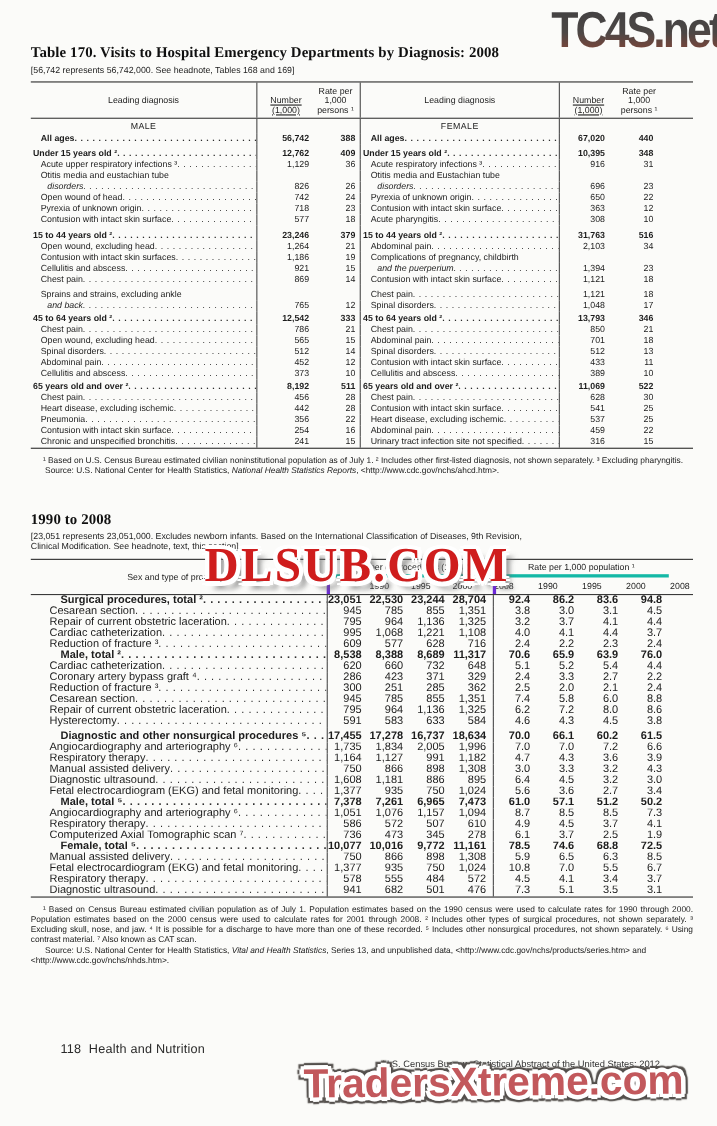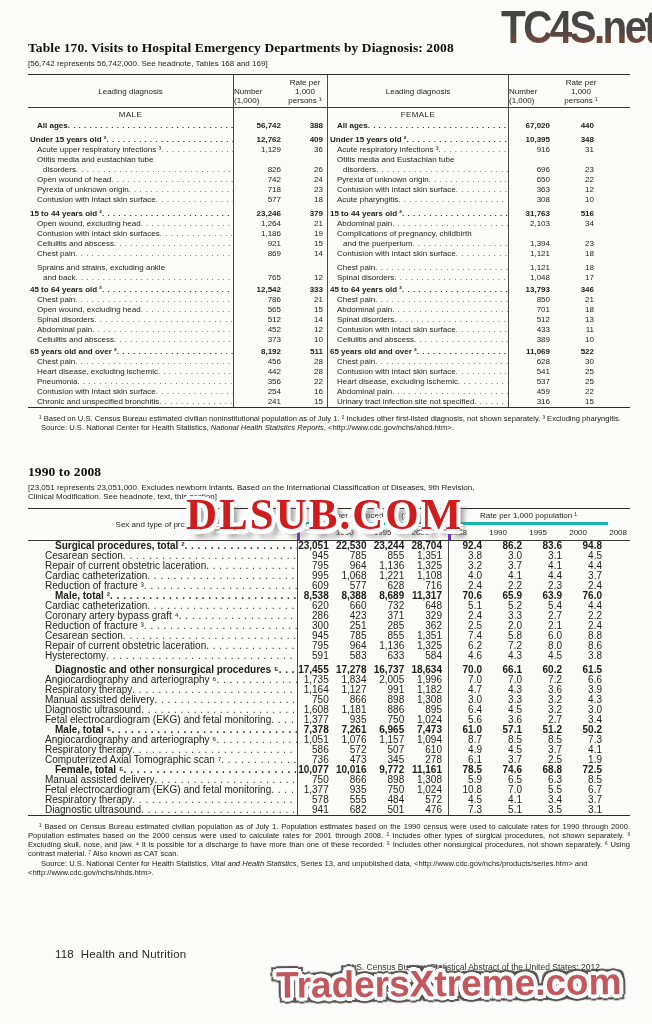--- a/index.html
+++ b/index.html
@@ -22,28 +22,28 @@
   .leader{flex:1 1 0;overflow:hidden;white-space:nowrap;color:#2e2e2e;}
   .leader::after{content:" . . . . . . . . . . . . . . . . . . . . . . . . . . . . . . . . . . . . . . . . . . . . . . . . . . . . . . . . . . . . . . . .";letter-spacing:.5px;}
 
   
   .t170-block{position:absolute;left:28px;top:40px;width:602px;}
   .t170-head{display:grid;grid-template-columns:205px 94px 181px 96px 26px;border-bottom:1px solid #3a3a3a;font-size:8px;line-height:9px;}
   .hc-diag{display:flex;align-items:center;justify-content:center;}
   .hstack{display:grid;align-items:end;padding:3px 0 2px 0;}
   .hstack.mh{grid-template-columns:52px 42px;}
   .hstack.fh{grid-template-columns:52px 44px;}
-  .ns{}
+  .ns{text-align:center;text-decoration:underline;}
   .rs{text-align:center;padding-right:4px;}
   .sexrow{display:grid;grid-template-columns:205px 94px 181px 96px 26px;height:13px;font-size:8px;}
   .sx{display:flex;align-items:center;justify-content:center;letter-spacing:.4px;}
   .r170{display:grid;grid-template-columns:205px 52px 42px 181px 52px 44px 26px;font-size:8px;line-height:10px;}
   .r170 .mn,.r170 .mr{padding-right:4px;}
   .r170 .fn,.r170 .fr{padding-right:10px;}
-  .i0{padding-left:2px;align-items:flex-end;}.i1{padding-left:9px;}.i2{padding-left:15px;}
+  .i0{padding-left:2px;align-items:flex-end;}.i1{padding-left:9px;}.i2{padding-left:15px;font-style:italic;}
   .gap1 > .cell{padding-top:4px;}
   .gap2 > .cell{padding-top:2px;}
 
   
   .t171-block{position:absolute;left:28px;top:464px;width:602px;}
   .t171-head{display:grid;grid-template-columns:269px 151px 160px 22px;grid-template-rows:16px 15px;border-bottom:1px solid #3a3a3a;font-size:8px;}
   .th-label{grid-column:1;grid-row:1/3;display:flex;align-items:center;justify-content:center;}
   .th-g{display:flex;align-items:center;justify-content:center;border-left:1px solid #4a4a4a;border-bottom:3px solid #14b8a6;}
   .th-g1{grid-column:2;grid-row:1;}
   .th-g2{grid-column:3;grid-row:1;}

